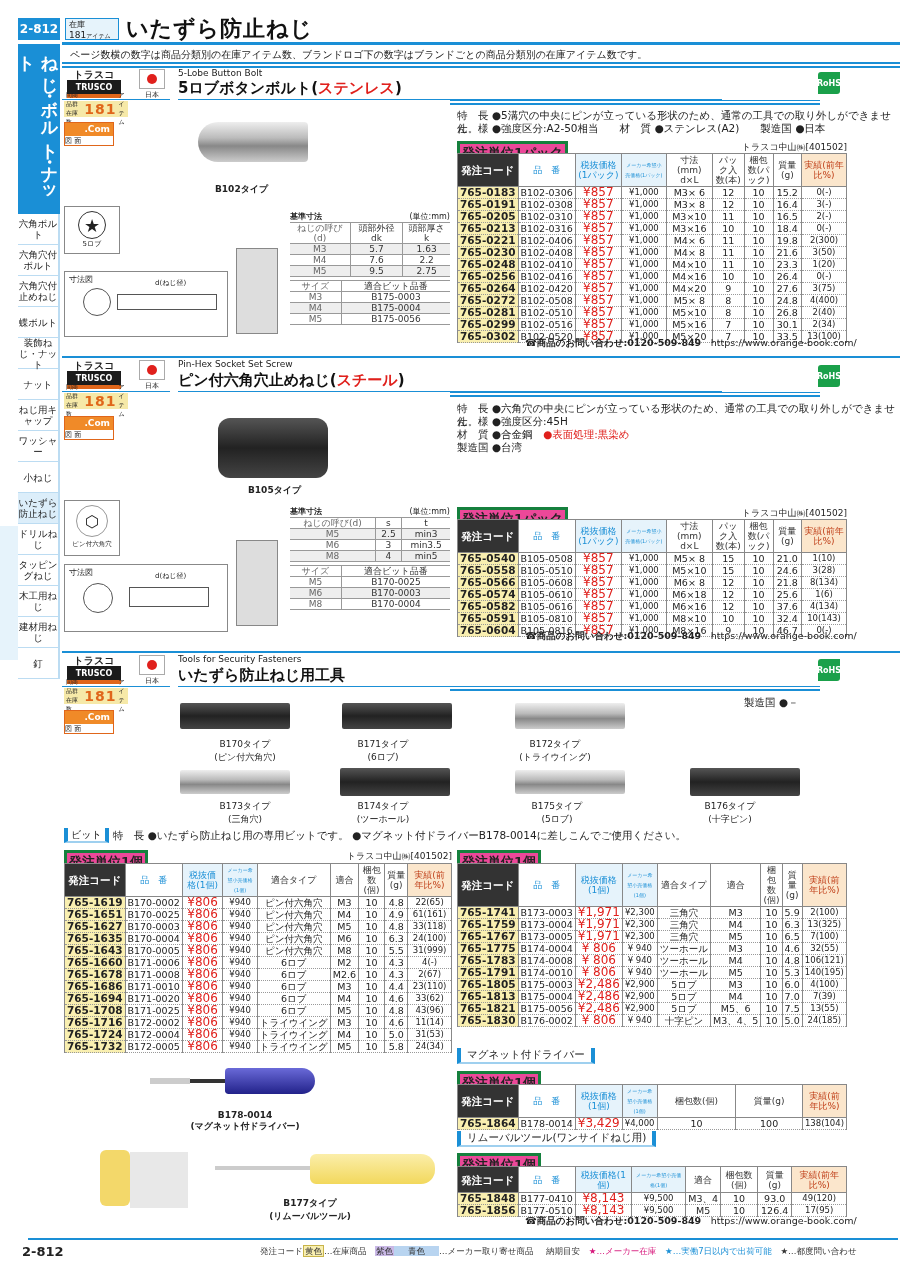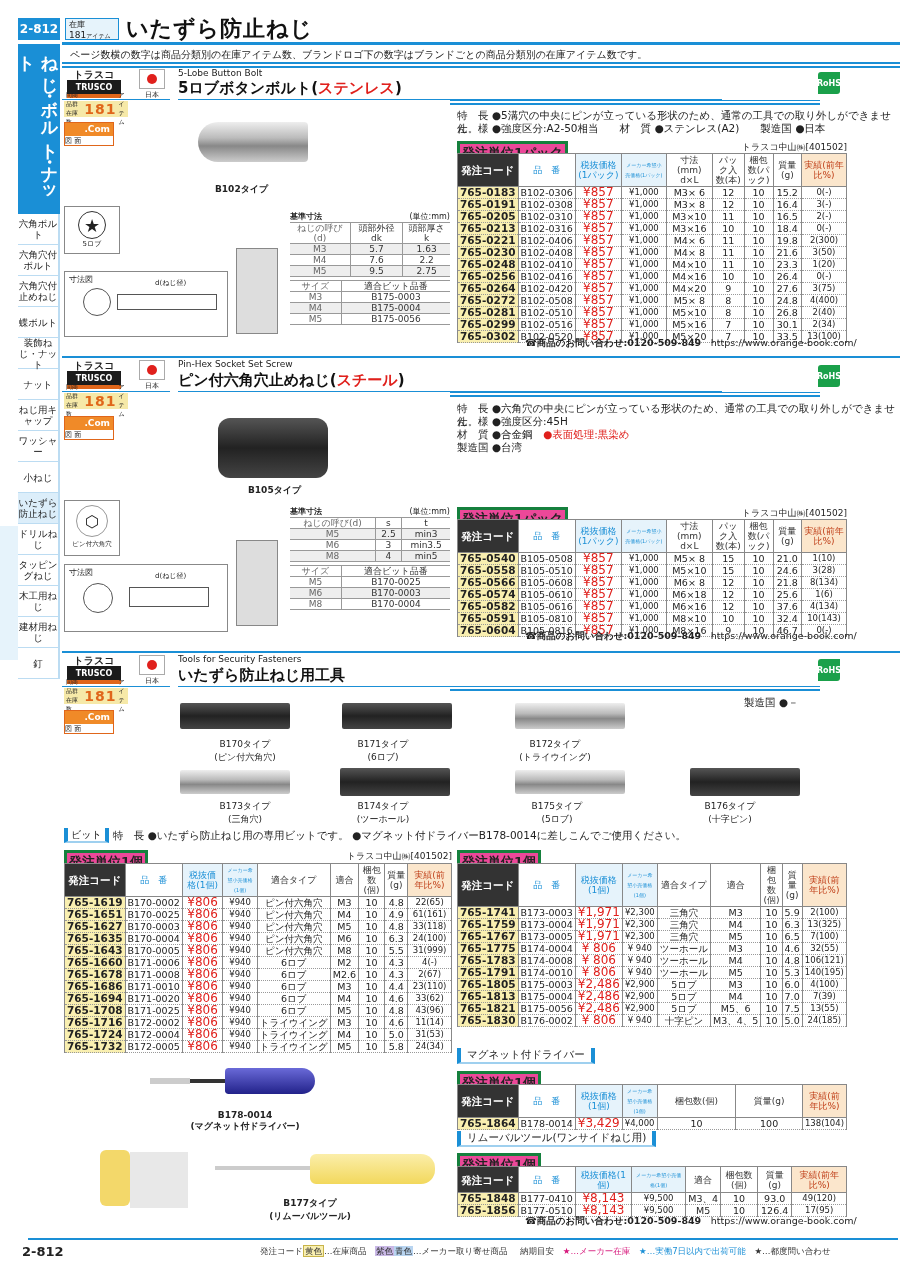--- a/index.html
+++ b/index.html
@@ -65,21 +65,21 @@
 .bitlbl{font-size:9px;text-align:center}
 .subhead{border-left:4px solid #1a8fd6;border-right:4px solid #1a8fd6;padding:0 6px;font-size:10.5px;display:inline-block;background:#fff;border-bottom:2px solid #9fd0ef}
 
 .bolt-img{background:linear-gradient(180deg,#eee 0%,#bbb 40%,#888 60%,#ccc 100%);border-radius:4px}
 .black-img{background:linear-gradient(180deg,#555 0%,#222 50%,#444 100%)}
 .footer-line{left:28px;top:1238px;width:870px;height:2px;background:#1a8fd6}
 .footer-pg{left:22px;top:1244px;font-size:13px;font-weight:bold}
 .footer-legend{left:260px;top:1246px;font-size:8.5px;color:#333}
 .hl-y{background:#f9efb0;border:1px solid #c8b44a;padding:0 1px}
 .hl-p{background:#c9b8e6;padding:0 1px}
-.hl-b{background:#b8d4f0;padding:0 1px}
+.hl-b{background:#b8d4f0;padding:0 14px}
 </style>
 </head>
 <body>
 
 <div class="abs pageno-top">2-812</div>
 <div class="abs stockbox">
   <div>在庫</div>
   <div><span class="n">181</span><span style="font-size:6px">アイテム</span></div>
 </div>
 <div class="abs page-title">いたずら防止ねじ</div>

